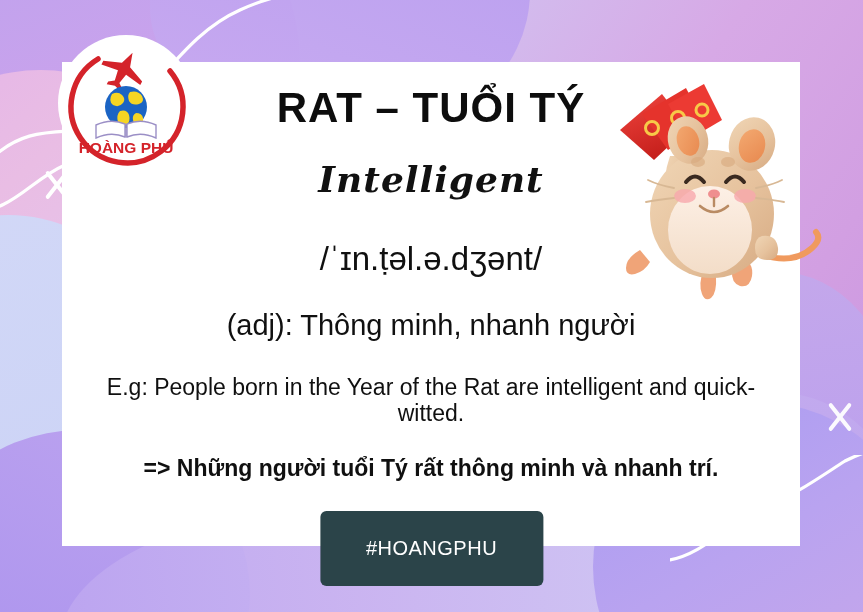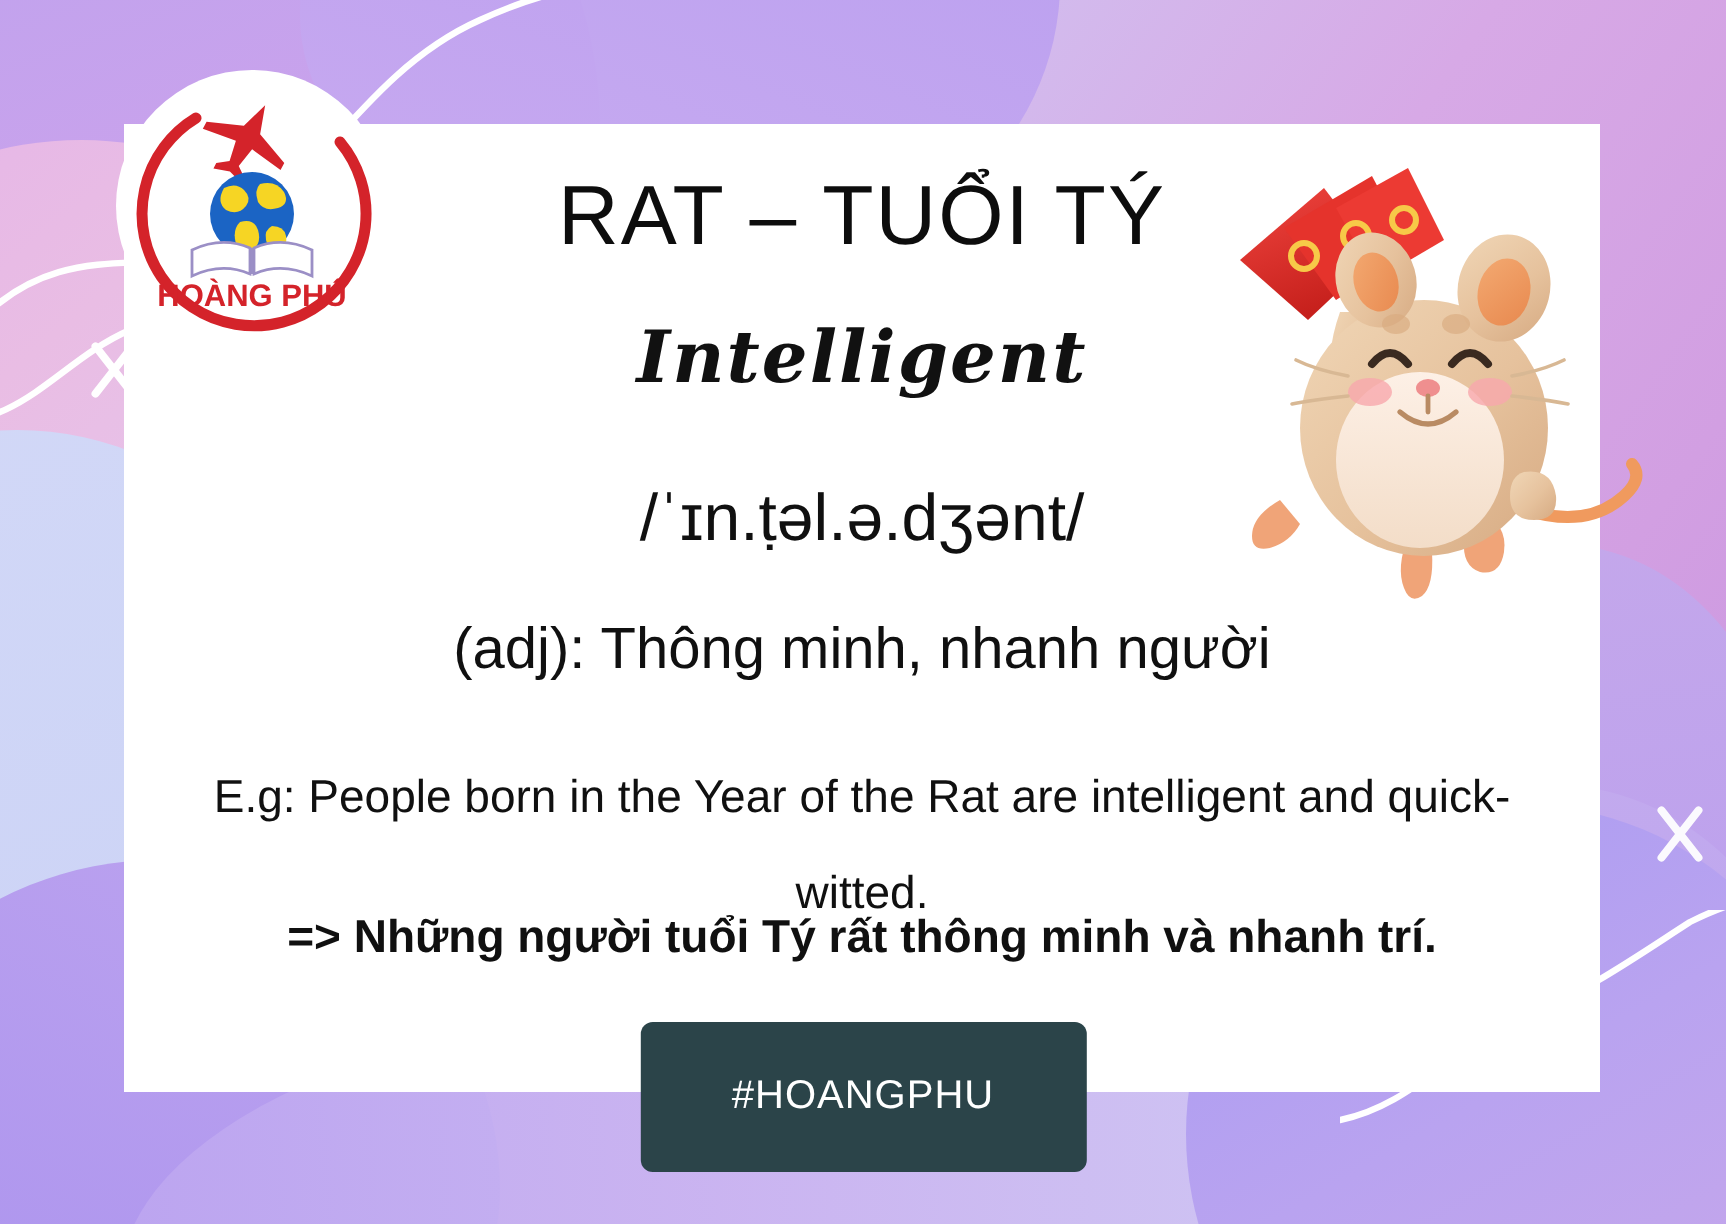--- a/index.html
+++ b/index.html
@@ -131,21 +131,21 @@
     position: absolute;
     left: 62px; top: 62px;
     width: 738px; height: 484px;
     z-index: 4;
     text-align: center;
   }
   .title {
     position: absolute;
     left: 0; right: 0; top: 22px;
     font-size: 42px;
-    font-weight: normal;
+    font-weight: bold;
     letter-spacing: 1px;
     color: #0d0d0d;
   }
   .script-word {
     position: absolute;
     left: 0; right: 0; top: 96px;
     font-family: "DejaVu Serif", serif;
     font-style: italic;
     font-size: 36px;
     font-weight: 700;
@@ -162,21 +162,21 @@
   .definition {
     position: absolute;
     left: 0; right: 0; top: 247px;
     font-size: 29px;
     color: #101010;
   }
   .example {
     position: absolute;
     left: 36px; right: 36px; top: 312px;
     font-size: 23px;
-    line-height: 48px;
+    line-height: 26px;
     color: #101010;
   }
   .translation {
     position: absolute;
     left: 36px; right: 36px; top: 390px;
     font-size: 23px;
     line-height: 32px;
     color: #101010;
     font-weight: bold;
   }

